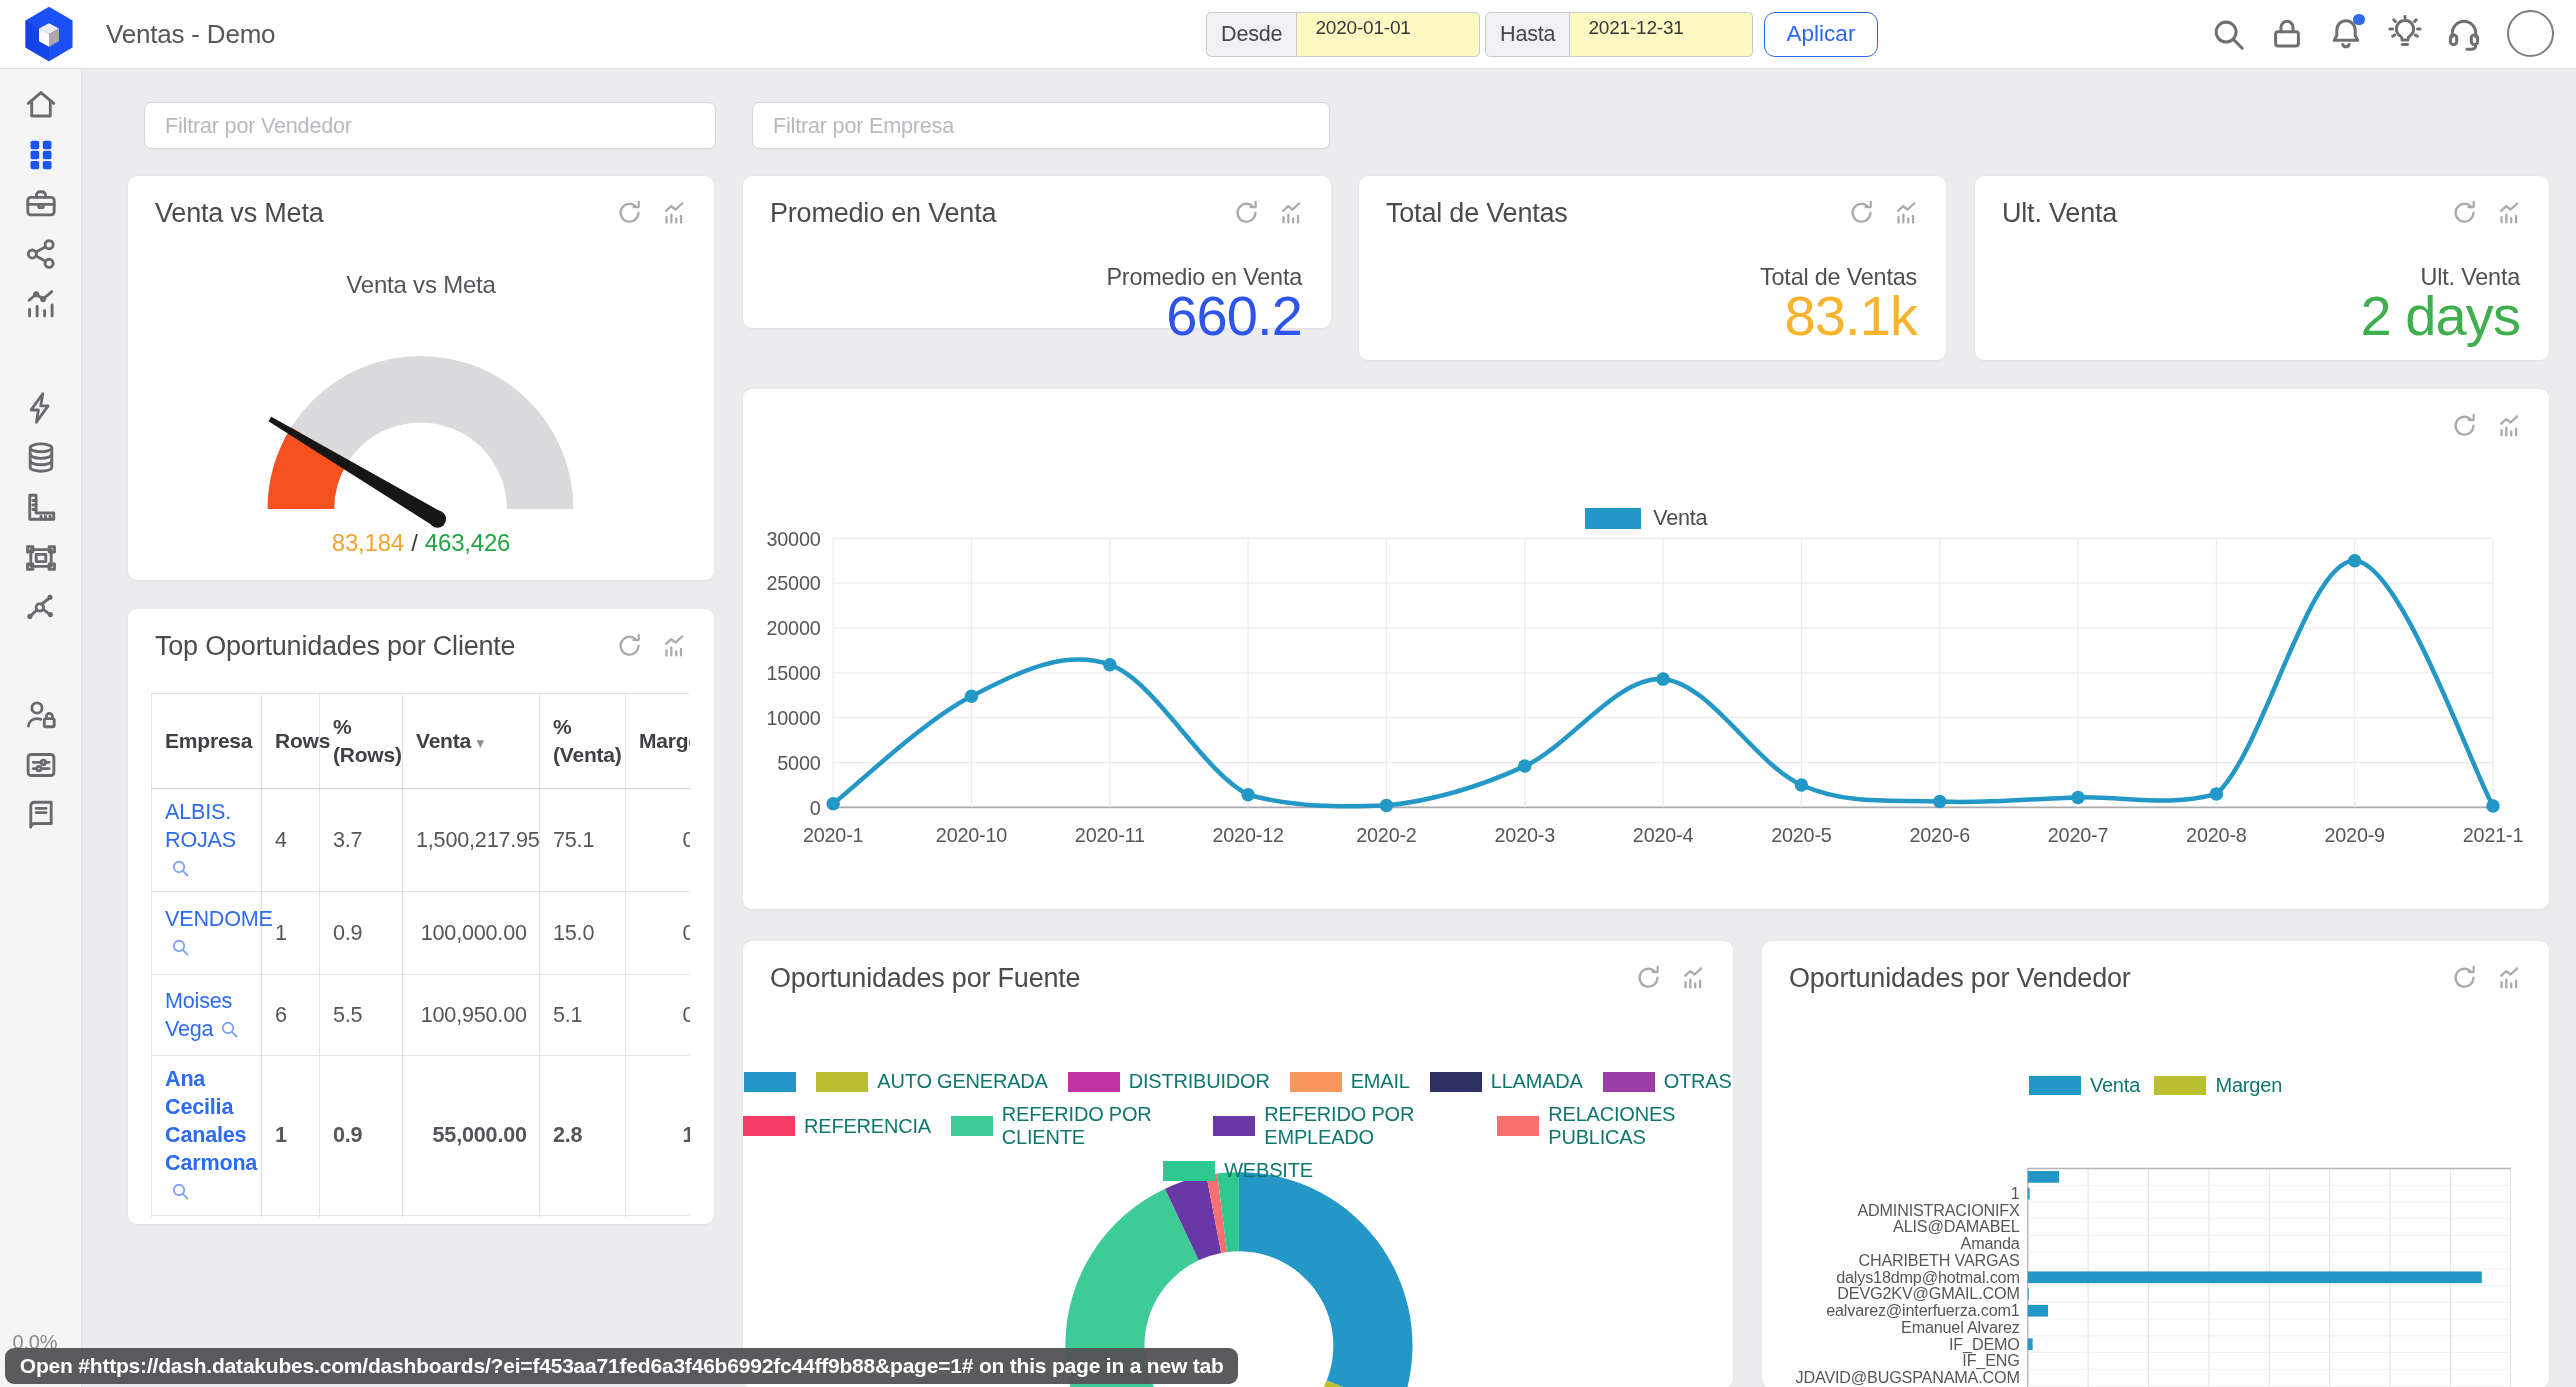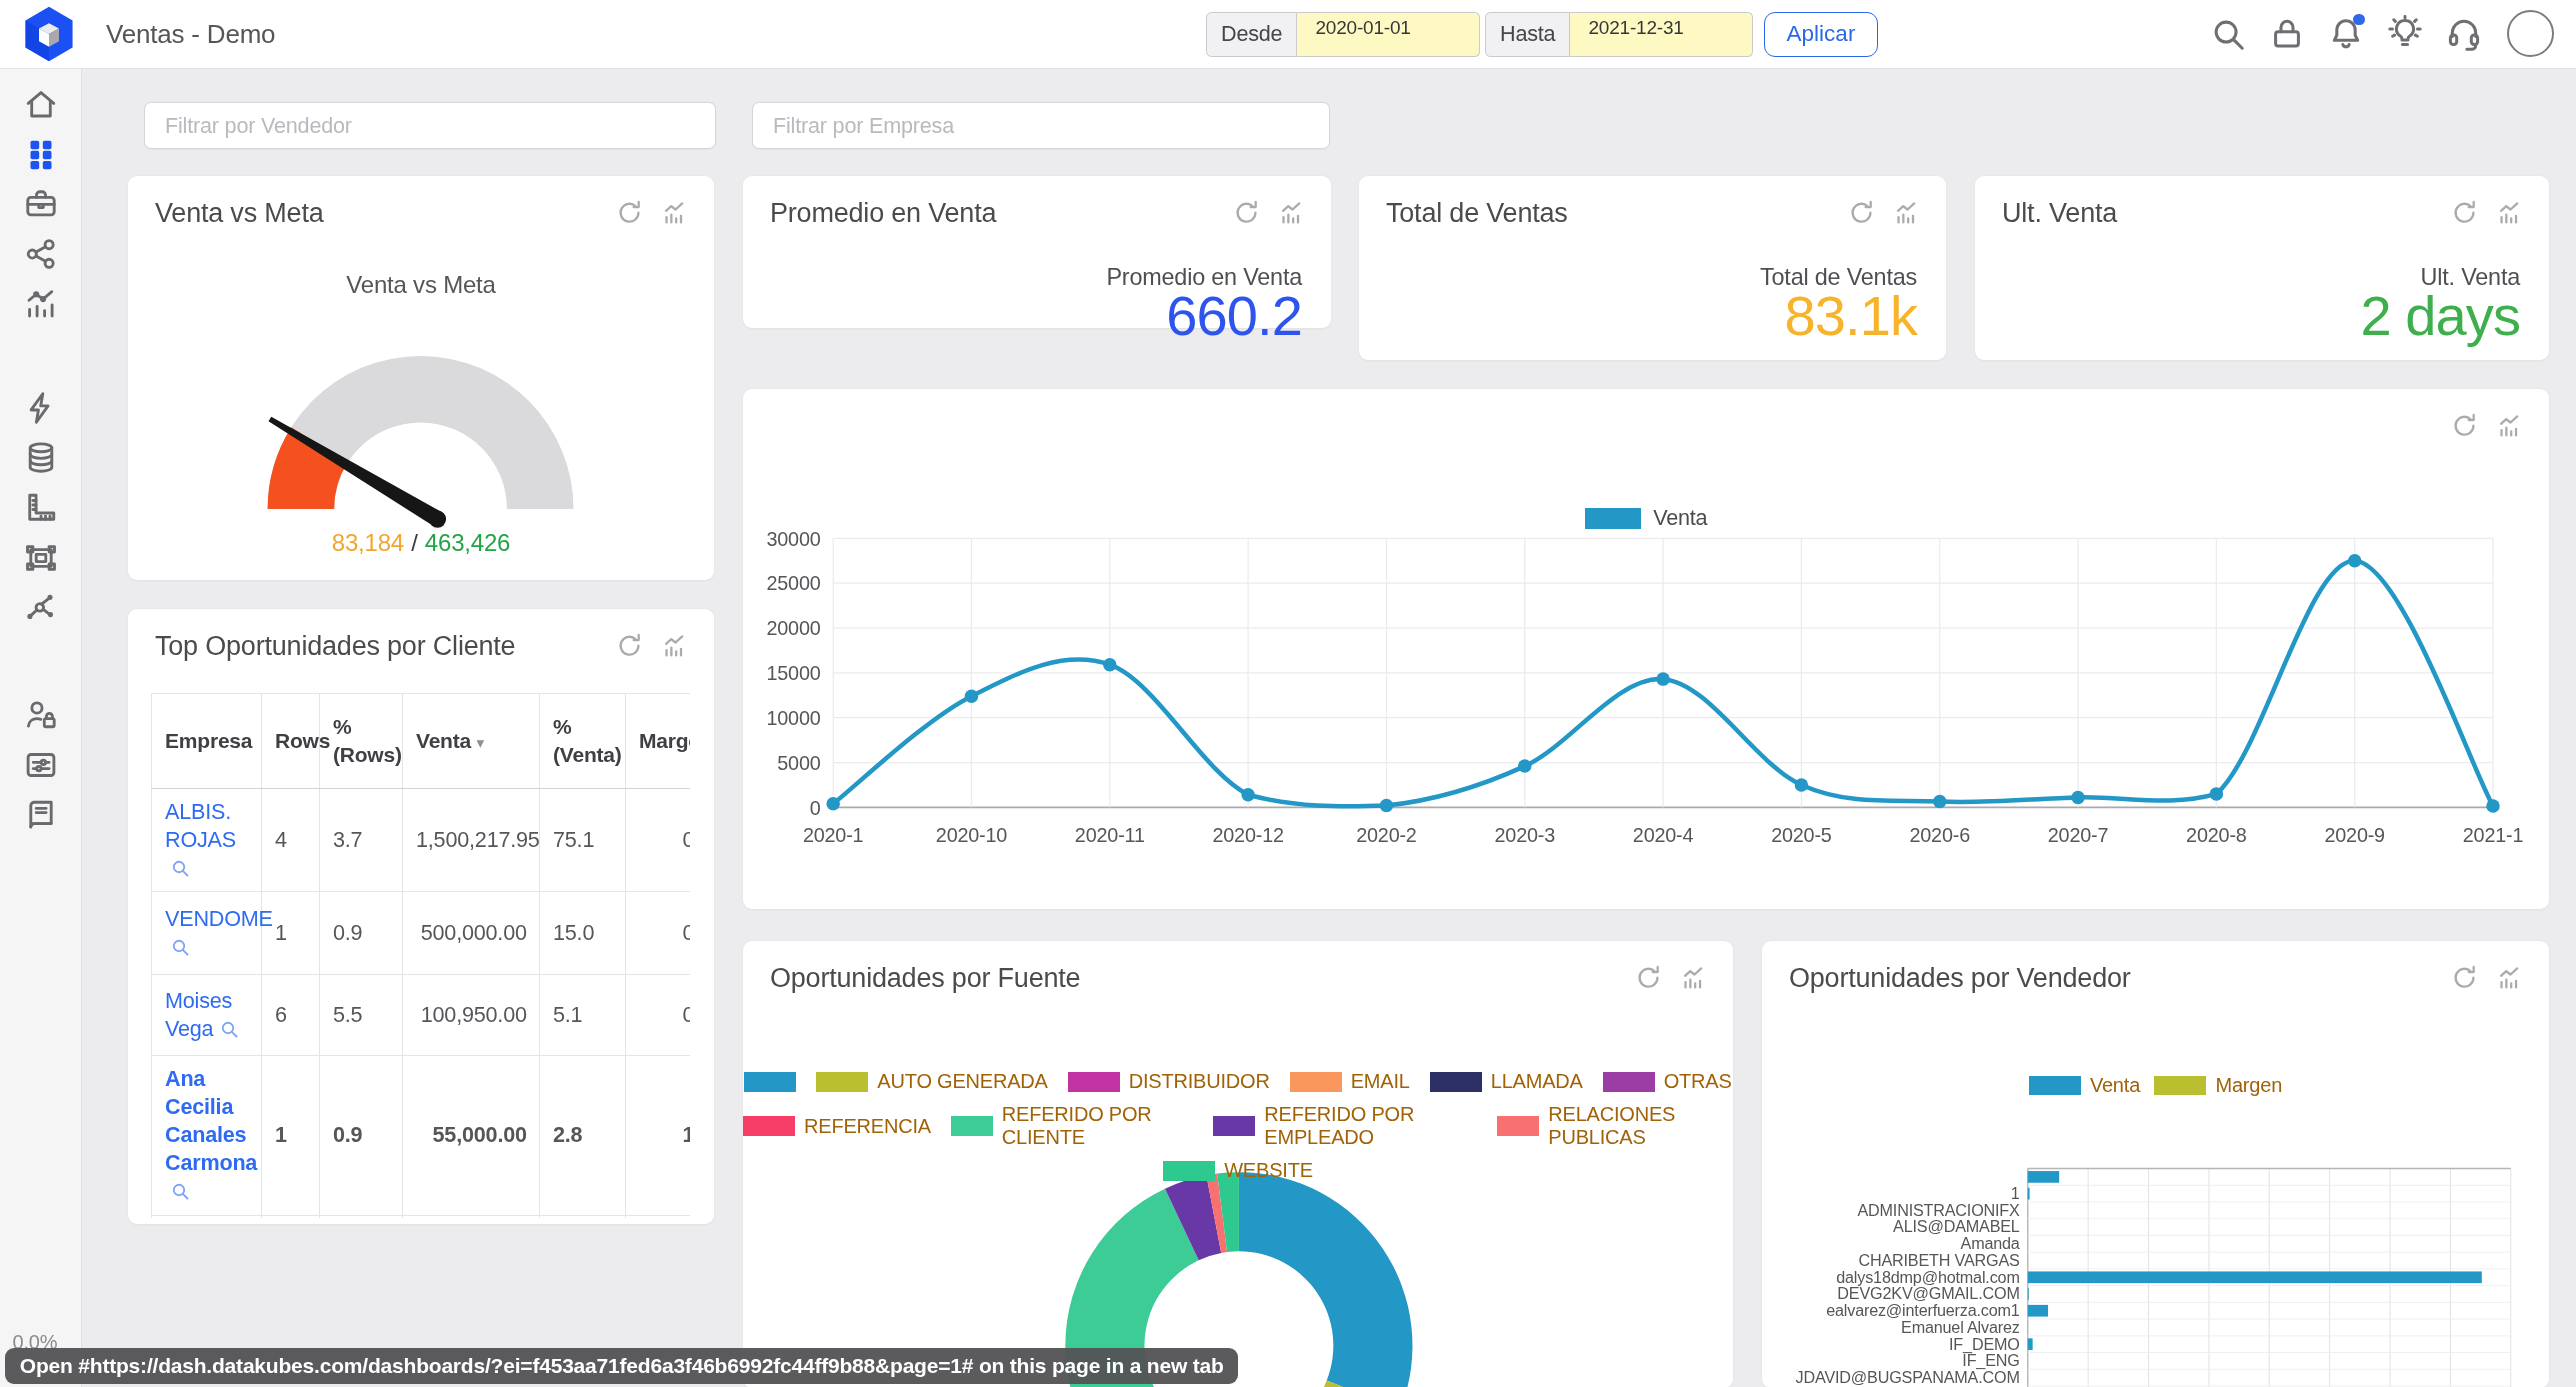--- a/index.html
+++ b/index.html
@@ -95,21 +95,21 @@
   #op-table td{padding:9px 9px 9px 12.6px;line-height:1.3;}
   #op-table td.num-r{text-align:right;padding-right:12.6px;}
   #op-table td.margen{padding-left:56px;}
   #op-table a{color:#2e6bf2;text-decoration:none;cursor:pointer;}
   .mini-mag{width:20px;height:20px;display:inline-block;vertical-align:-2.7px;margin-left:5.4px;color:#7fa3f5;}
   .sort-caret{color:#8e8e94;font-size:15.3px;margin-left:5.4px;}
 
   #card-fuente{left:743px;top:941px;width:990px;height:447px;overflow:hidden;}
   #fuente-legend{position:absolute;left:0;top:129px;width:100%;z-index:4;}
   .legend-row{display:flex;justify-content:center;align-items:center;gap:20px;margin-bottom:10px;}
-  .legend-item{display:flex;align-items:center;gap:9px;font-size:20px;color:#a16207;}
+  .legend-item{display:flex;align-items:center;gap:9px;font-size:20px;color:#0f766e;}
   .legend-item .swatch{width:52px;height:20px;display:inline-block;}
   #donut-svg{position:absolute;left:0;top:0;}
 
   #card-vendedor{left:1762px;top:941px;width:787px;height:447px;overflow:hidden;}
   #vend-legend{position:absolute;left:0;top:133px;width:100%;display:flex;justify-content:center;
     align-items:center;gap:14.4px;font-size:19px;color:#3c3c40;z-index:4;}
   #vend-legend .swatch{width:52px;height:19px;display:inline-block;}
   #vend-svg{position:absolute;left:0;top:0;}
 
   
@@ -522,21 +522,21 @@
             <td>75.1</td>
             <td class="margen">0</td>
           </tr>
           <tr style="height: 83px;">
             <td><a>VENDOME</a><span class="mini-mag"><svg viewBox="0 0 24 24" fill="none" stroke="currentColor" stroke-width="2.2" stroke-linecap="round">
                   <circle cx="10.8" cy="10.8" r="6.3"></circle>
                   <path d="M15.4 15.4 21 21"></path>
                 </svg></span></td>
             <td>1</td>
             <td>0.9</td>
-            <td class="num-r">500,000.00</td>
+            <td class="num-r">100,000.00</td>
             <td>15.0</td>
             <td class="margen">0</td>
           </tr>
           <tr style="height: 81px;">
             <td><a>Moises Vega</a><span class="mini-mag"><svg viewBox="0 0 24 24" fill="none" stroke="currentColor" stroke-width="2.2" stroke-linecap="round">
                   <circle cx="10.8" cy="10.8" r="6.3"></circle>
                   <path d="M15.4 15.4 21 21"></path>
                 </svg></span></td>
             <td>6</td>
             <td>5.5</td>

